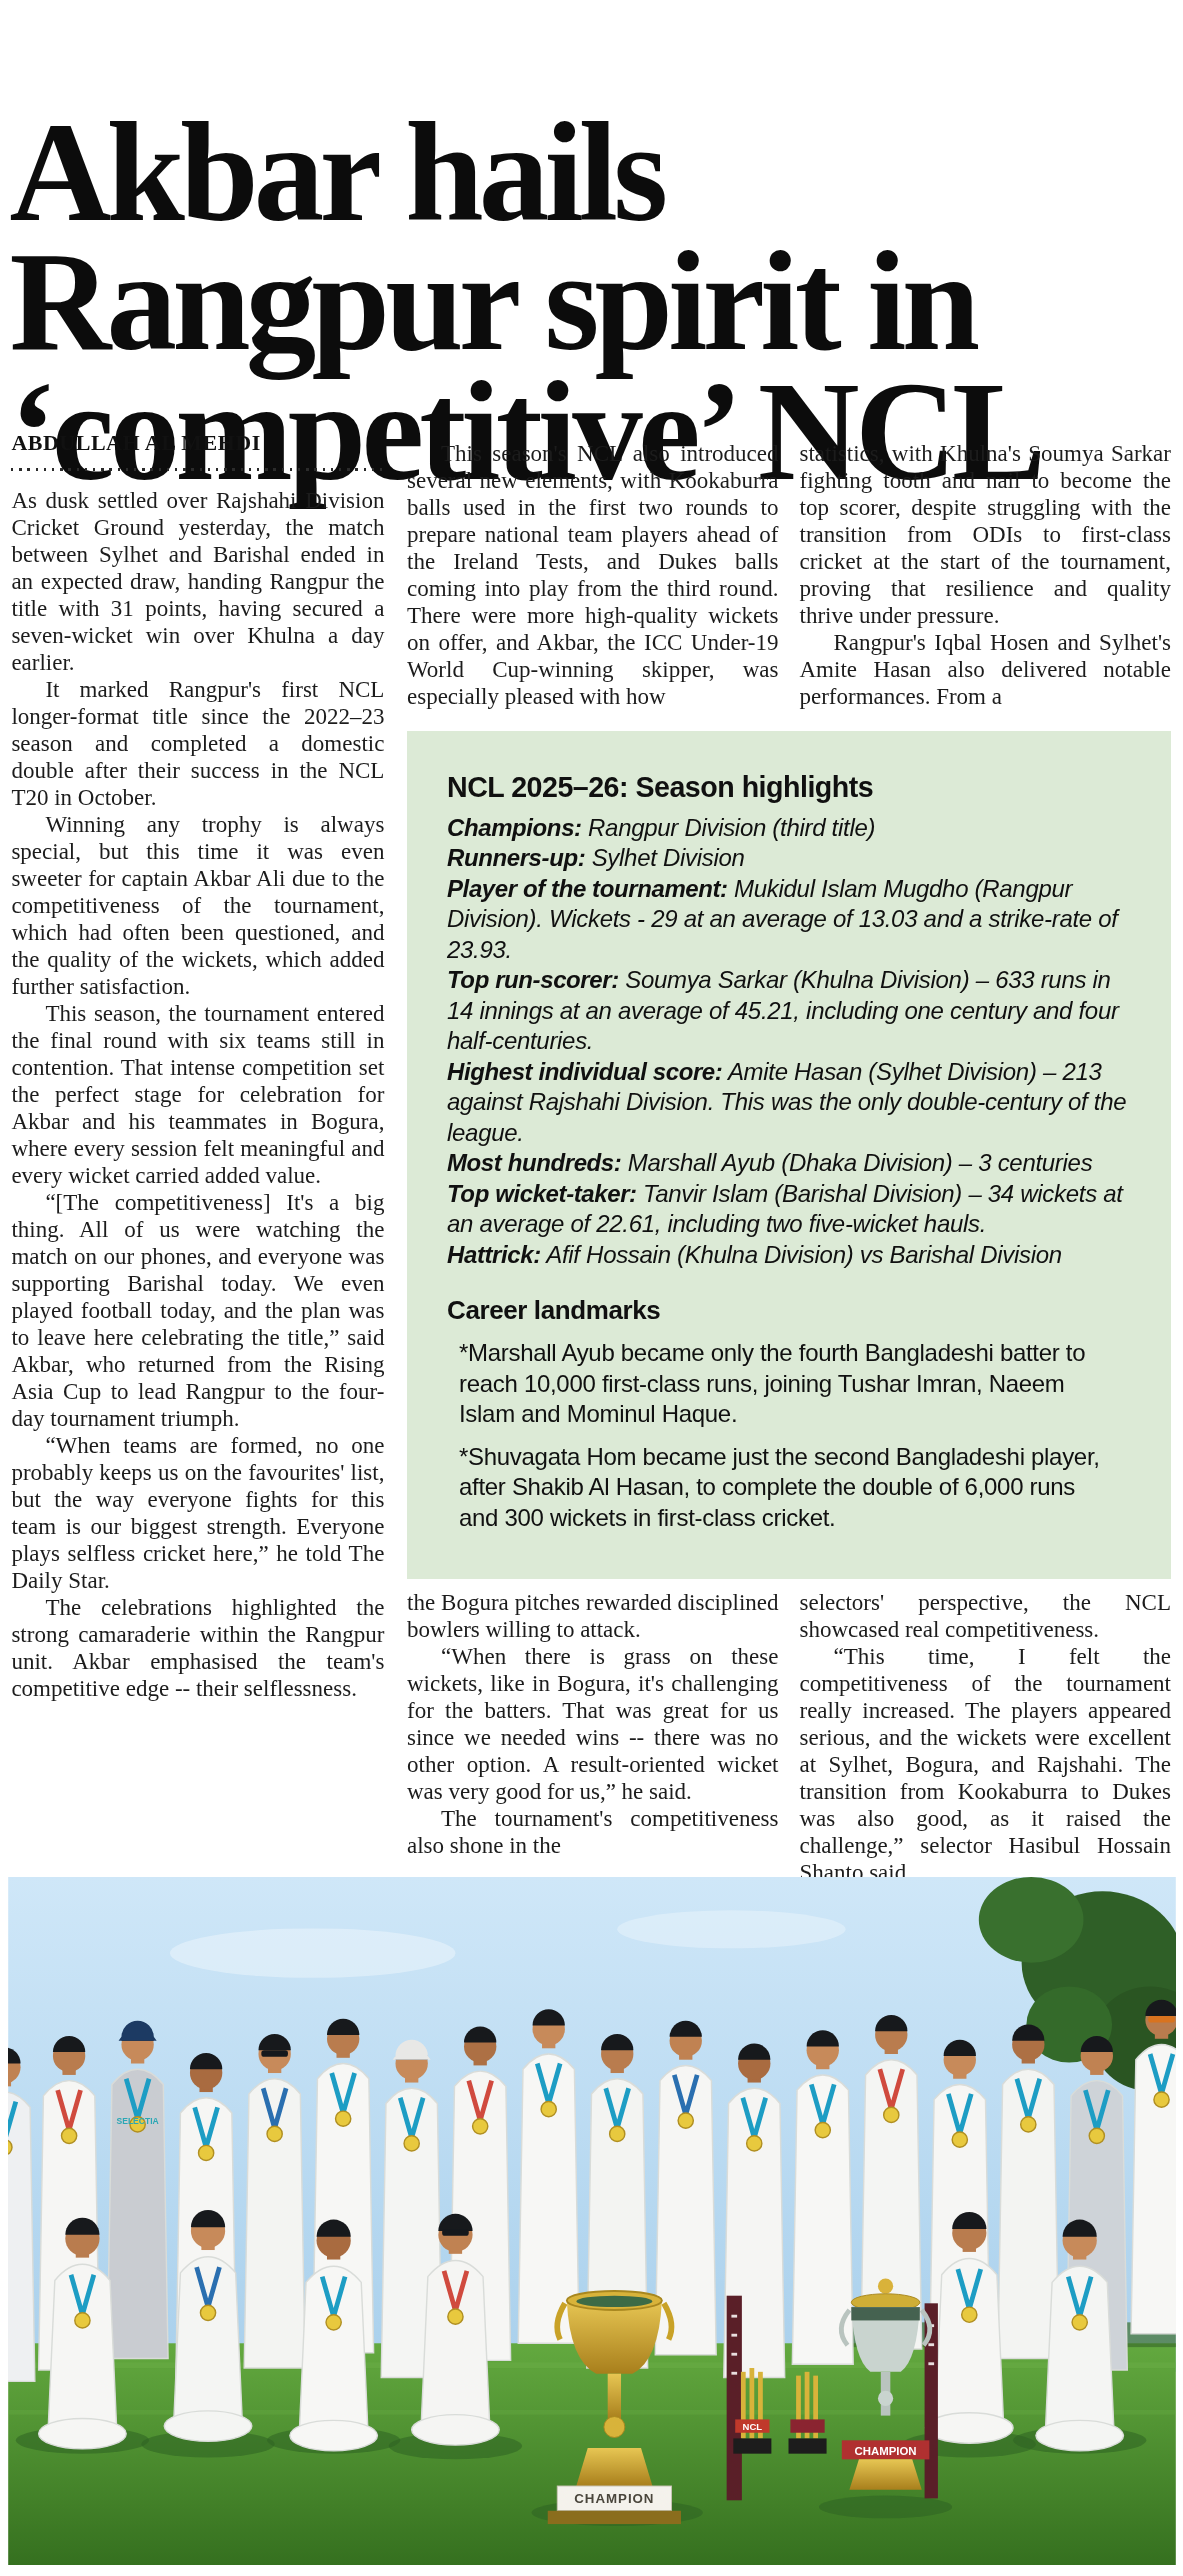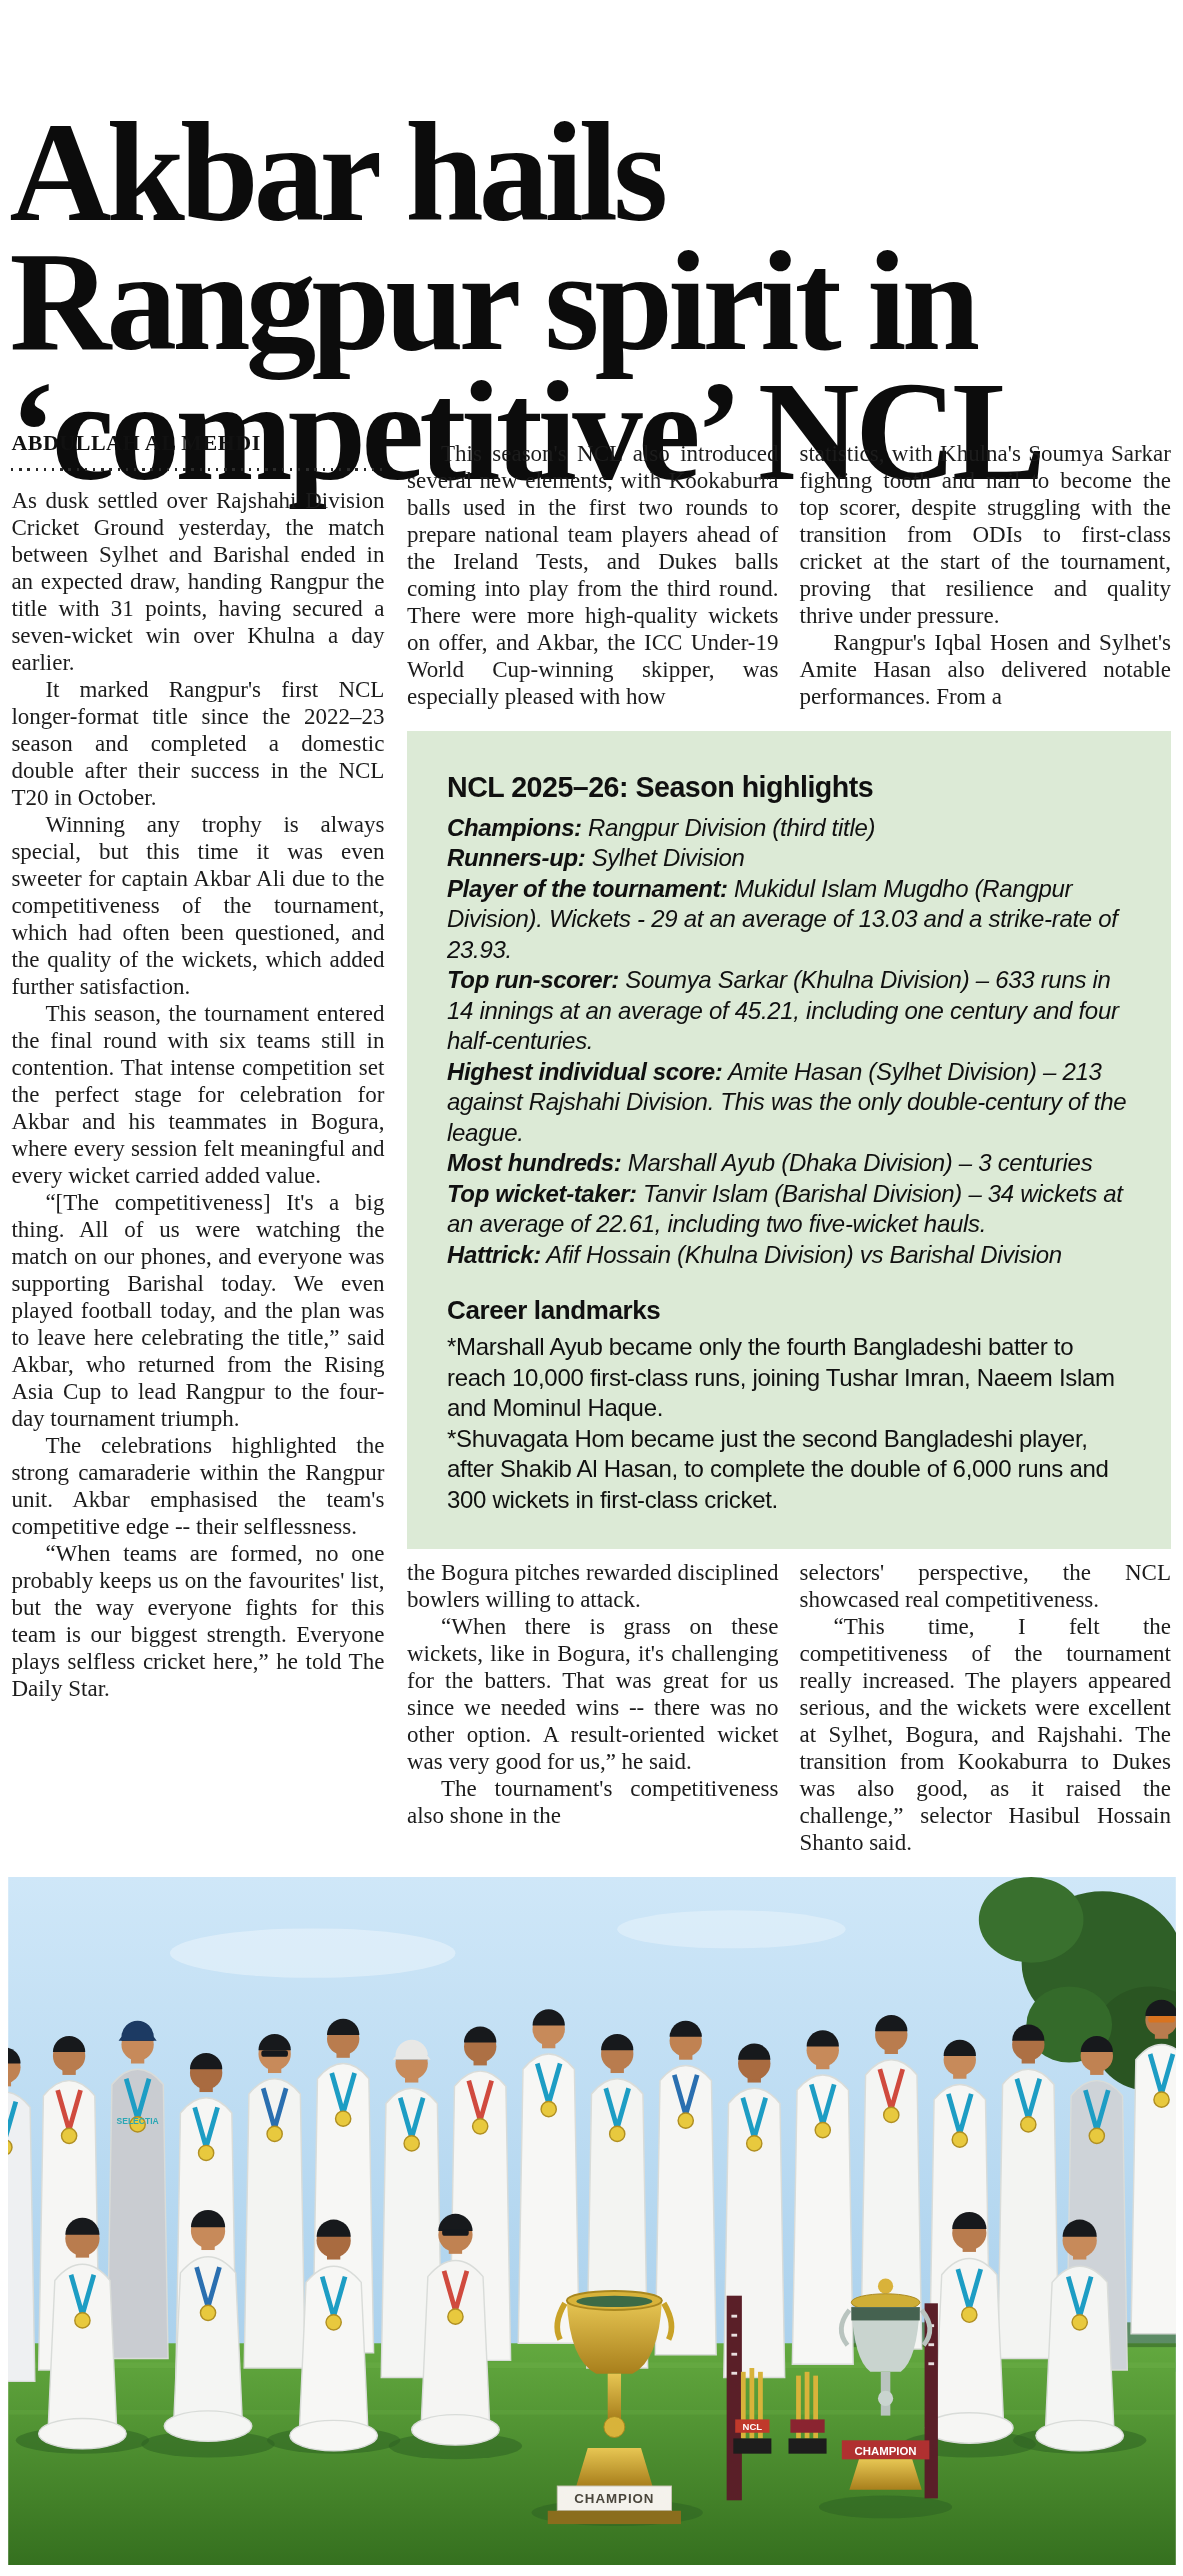--- a/index.html
+++ b/index.html
@@ -34,21 +34,21 @@
     margin-top:21px;background:#dcead6;
     padding:40px 40px 34px 40px;
     font-family:"Liberation Sans",sans-serif;color:#101010;
   }
   .hl-title{
     font-weight:700;font-size:28.6px;line-height:1.15;letter-spacing:-0.5px;margin:0 0 9.5px 0;
   }
   .hl-item{margin:0;font-size:24px;line-height:30.5px;letter-spacing:-0.3px;font-style:italic;}
   .hl-item b{font-weight:700;letter-spacing:-0.4px;}
   .career-title{font-weight:700;font-size:26px;margin:25px 0 5.7px 0;letter-spacing:-0.4px;}
-  .career-item{margin:0;font-size:24px;line-height:30.5px;letter-spacing:-0.3px;}
+  .career-item{margin:12px;font-size:24px;line-height:30.5px;letter-spacing:-0.3px;}
   .bottom-cols{display:flex;gap:21px;margin-top:10px;font-family:Liberation Serif, serif;}
   .photo-wrap{position:absolute;left:7.6px;top:1877px;width:1168px;height:688px;overflow:hidden;}
   
   .torso{fill:var(--shirt,#f5f5f3);stroke:#d9dcd9;stroke-width:1.5;}
   .head{fill:var(--skin,#c78a5a);}
   .hair{fill:var(--hair,#17191c);}
   .ribbon{stroke:var(--ribbon,#1d9dc4);stroke-width:5;fill:none;}
   .medal{fill:var(--medal,#e8c93e);stroke:#b08f22;stroke-width:1.5;}
   .cap{fill:var(--cap,#1c3a63);}
   .shade{fill:#2e6322;opacity:.55;}
@@ -65,22 +65,22 @@
 
 <div class="col1">
   <div class="byline">ABDULLAH AL MEHDI</div>
   <div class="dotrule"></div>
   <div class="bodytext">
     <p>As dusk settled over Rajshahi Division Cricket Ground yesterday, the match between Sylhet and Barishal ended in an expected draw, handing Rangpur the title with 31 points, having secured a seven-wicket win over Khulna a day earlier.</p>
     <p class="ind">It marked Rangpur's first NCL longer-format title since the 2022–23 season and completed a domestic double after their success in the NCL T20 in October.</p>
     <p class="ind">Winning any trophy is always special, but this time it was even sweeter for captain Akbar Ali due to the competitiveness of the tournament, which had often been questioned, and the quality of the wickets, which added further satisfaction.</p>
     <p class="ind">This season, the tournament entered the final round with six teams still in contention. That intense competition set the perfect stage for celebration for Akbar and his teammates in Bogura, where every session felt meaningful and every wicket carried added value.</p>
     <p class="ind">“[The competitiveness] It's a big thing. All of us were watching the match on our phones, and everyone was supporting Barishal today. We even played football today, and the plan was to leave here celebrating the title,” said Akbar, who returned from the Rising Asia Cup to lead Rangpur to the four-day tournament triumph.</p>
+    <p class="ind">“When teams are formed, no one probably keeps us on the favourites' list, but the way everyone fights for this team is our biggest strength. Everyone plays selfless cricket here,” he told The Daily Star.</p>
     <p class="ind">The celebrations highlighted the strong camaraderie within the Rangpur unit. Akbar emphasised the team's competitive edge -- their selflessness.</p>
-    <p class="ind">“When teams are formed, no one probably keeps us on the favourites' list, but the way everyone fights for this team is our biggest strength. Everyone plays selfless cricket here,” he told The Daily Star.</p>
   </div>
 </div>
 
 <div class="rightzone">
   <div class="two-cols">
     <div class="tcol bodytext">
       <p class="ind">This season's NCL also introduced several new elements, with Kookaburra balls used in the first two rounds to prepare national team players ahead of the Ireland Tests, and Dukes balls coming into play from the third round. There were more high-quality wickets on offer, and Akbar, the ICC Under-19 World Cup-winning skipper, was especially pleased with how</p>
     </div>
     <div class="tcol bodytext">
       <p>statistics, with Khulna's Soumya Sarkar fighting tooth and nail to become the top scorer, despite struggling with the transition from ODIs to first-class cricket at the start of the tournament, proving that resilience and quality thrive under pressure.</p>

